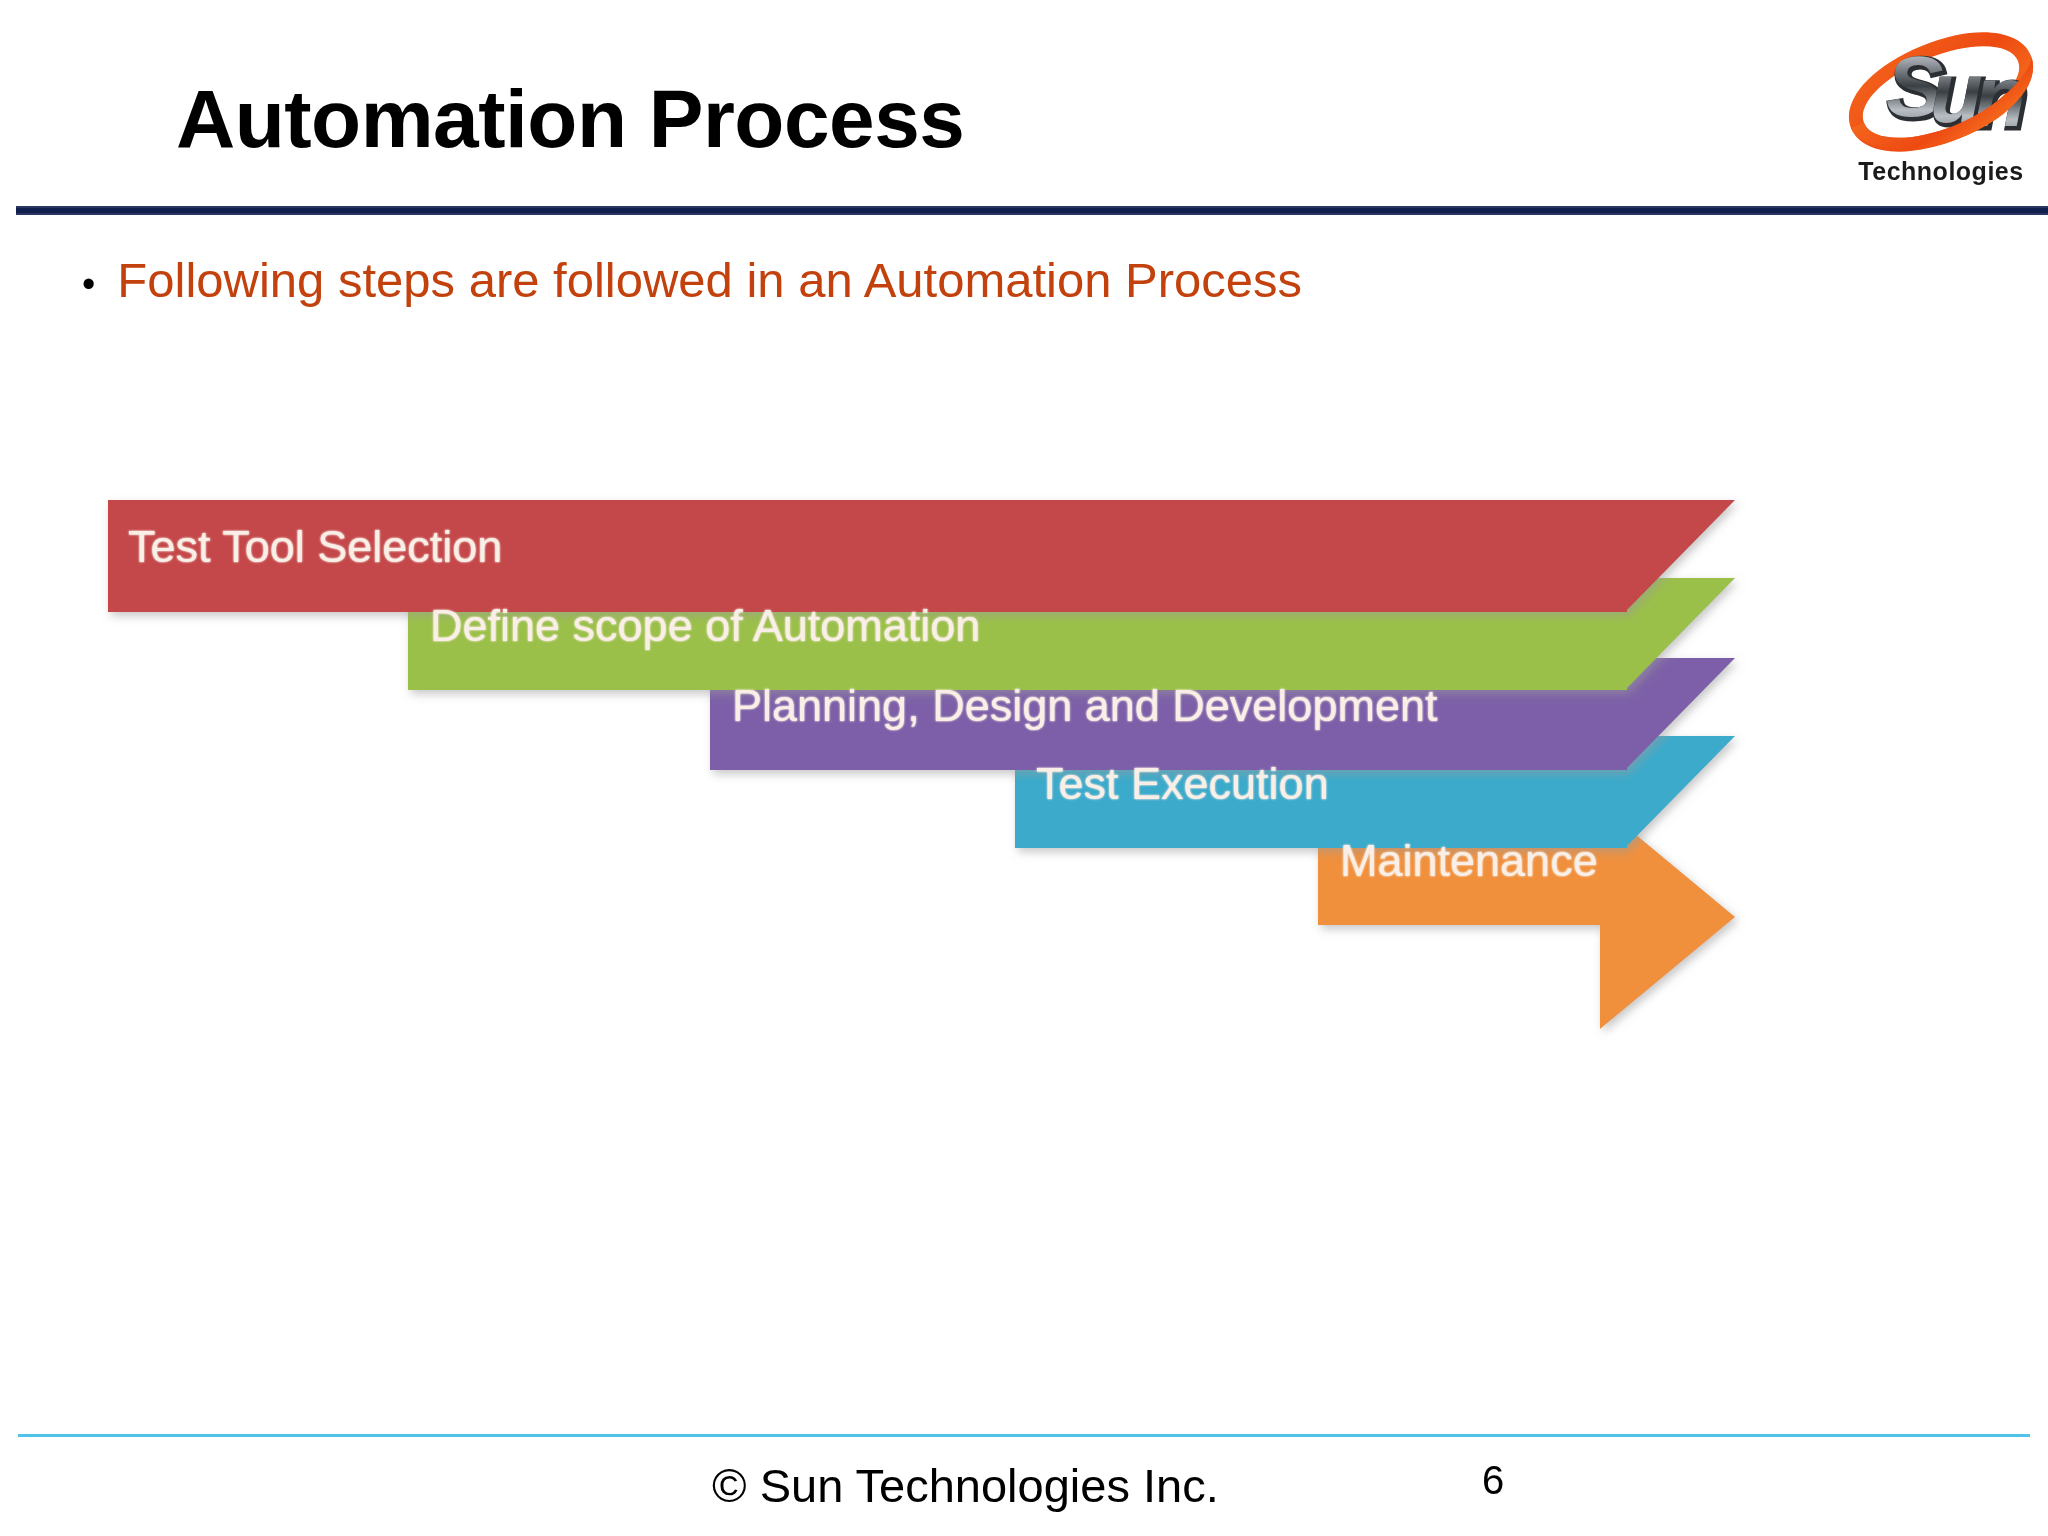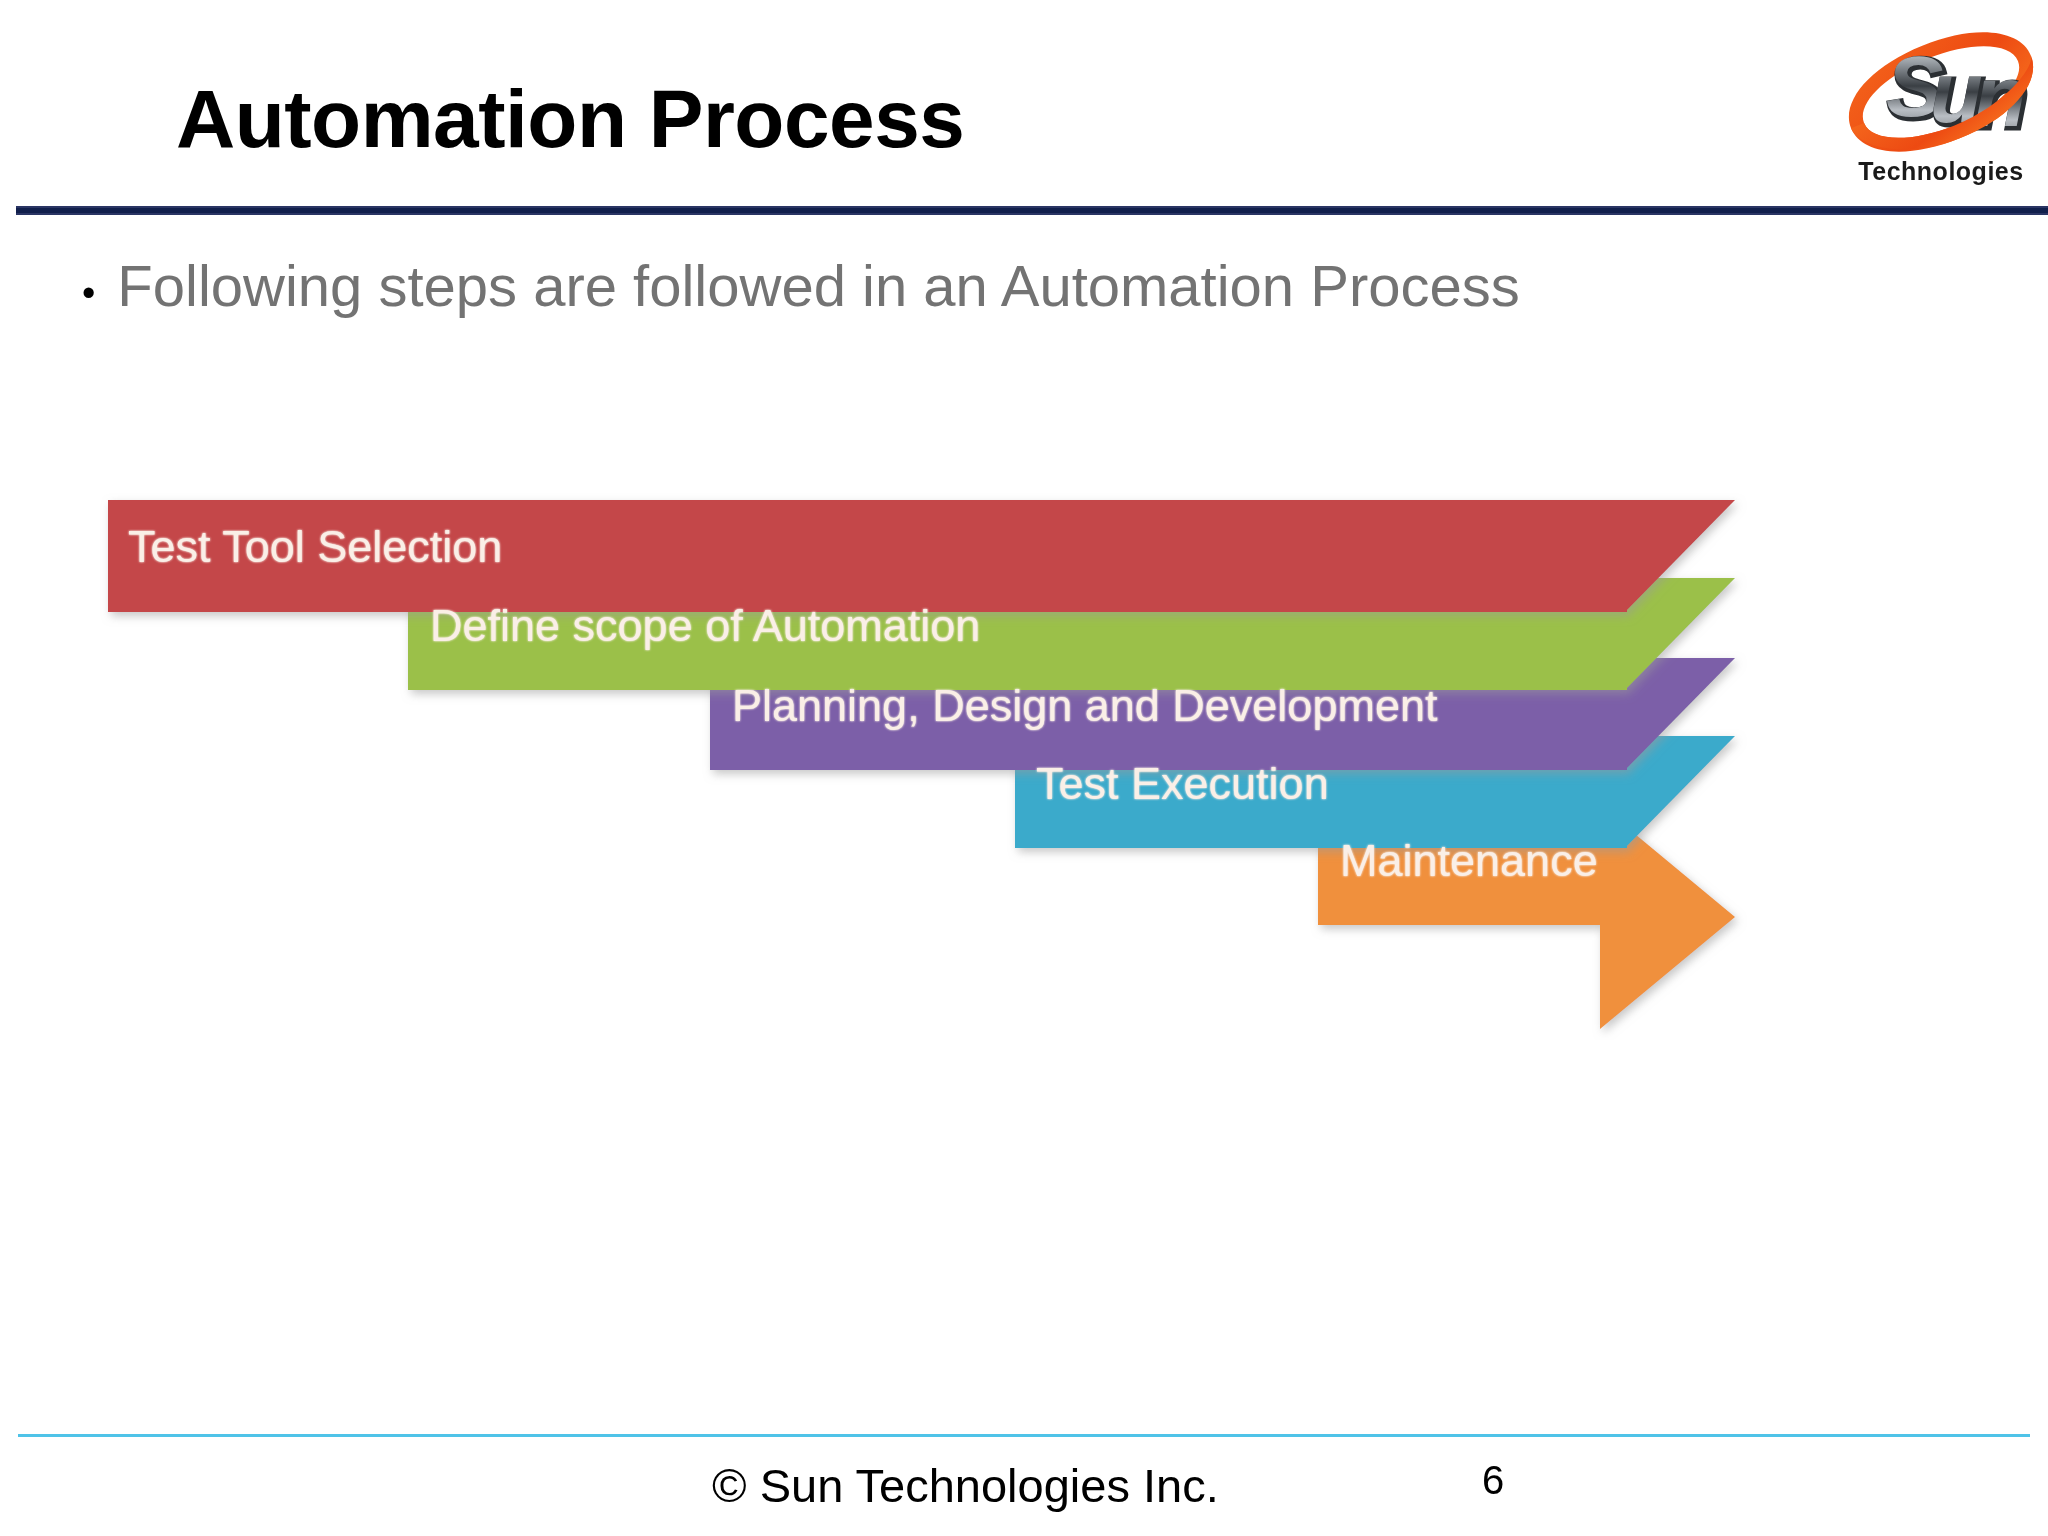--- a/index.html
+++ b/index.html
@@ -65,23 +65,23 @@
     align-items: baseline;
     gap: 22px;
     white-space: nowrap;
   }
   #bullet-marker {
     font-size: 38px;
     line-height: 1;
     color: #000;
   }
   #bullet-text {
-    font-size: 58px;
+    font-size: 49px;
     line-height: 1.1;
-    color: #737373;
+    color: #c2410c;
     text-align: right;
   }
 
   
   #process-diagram {
     position: absolute;
     left: 0;
     top: 420px;
     width: 2048px;
     height: 620px;

